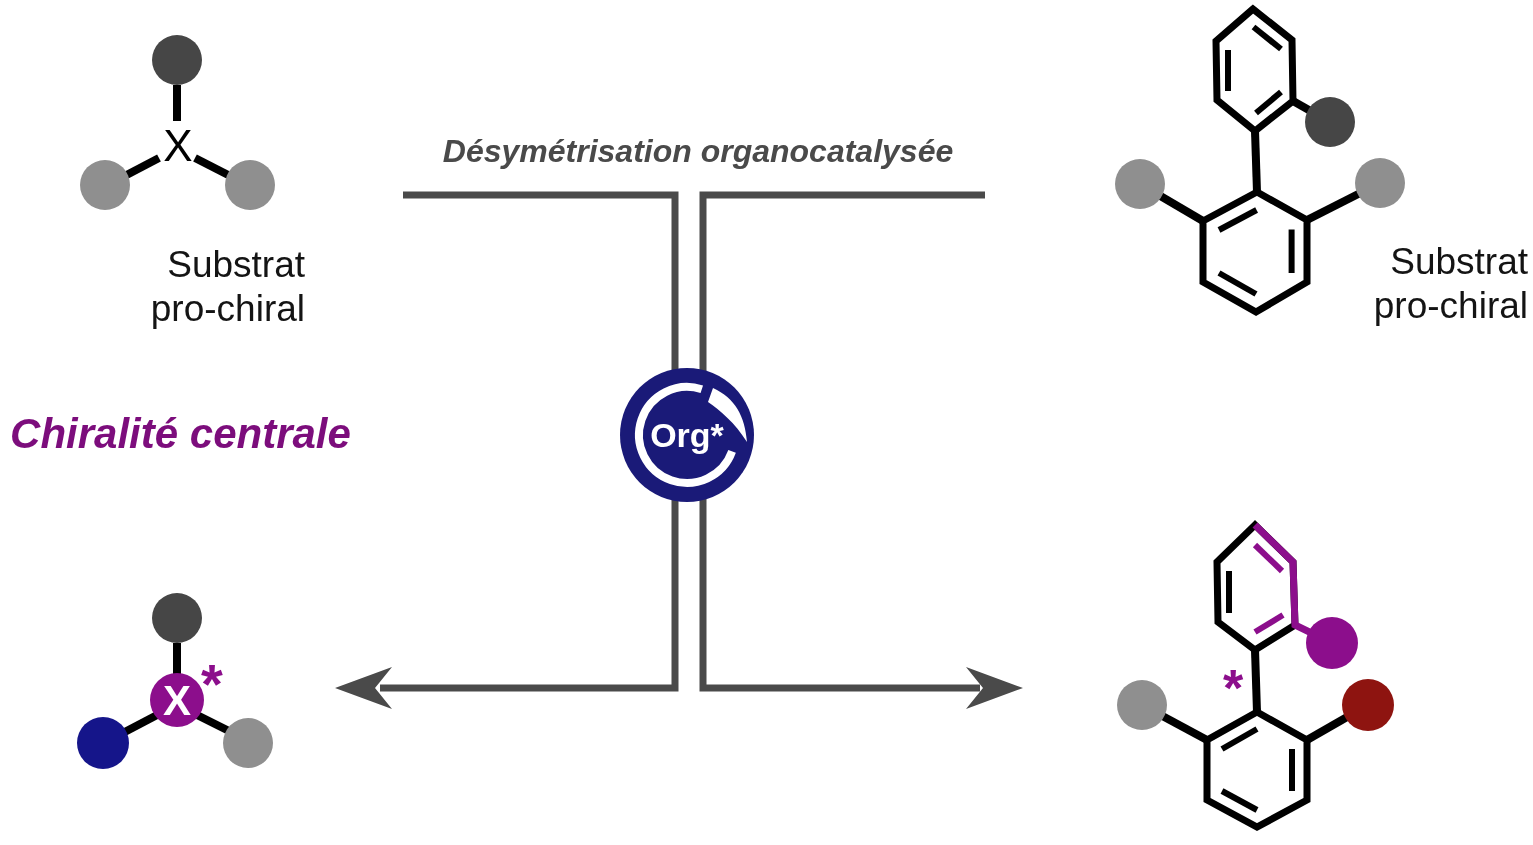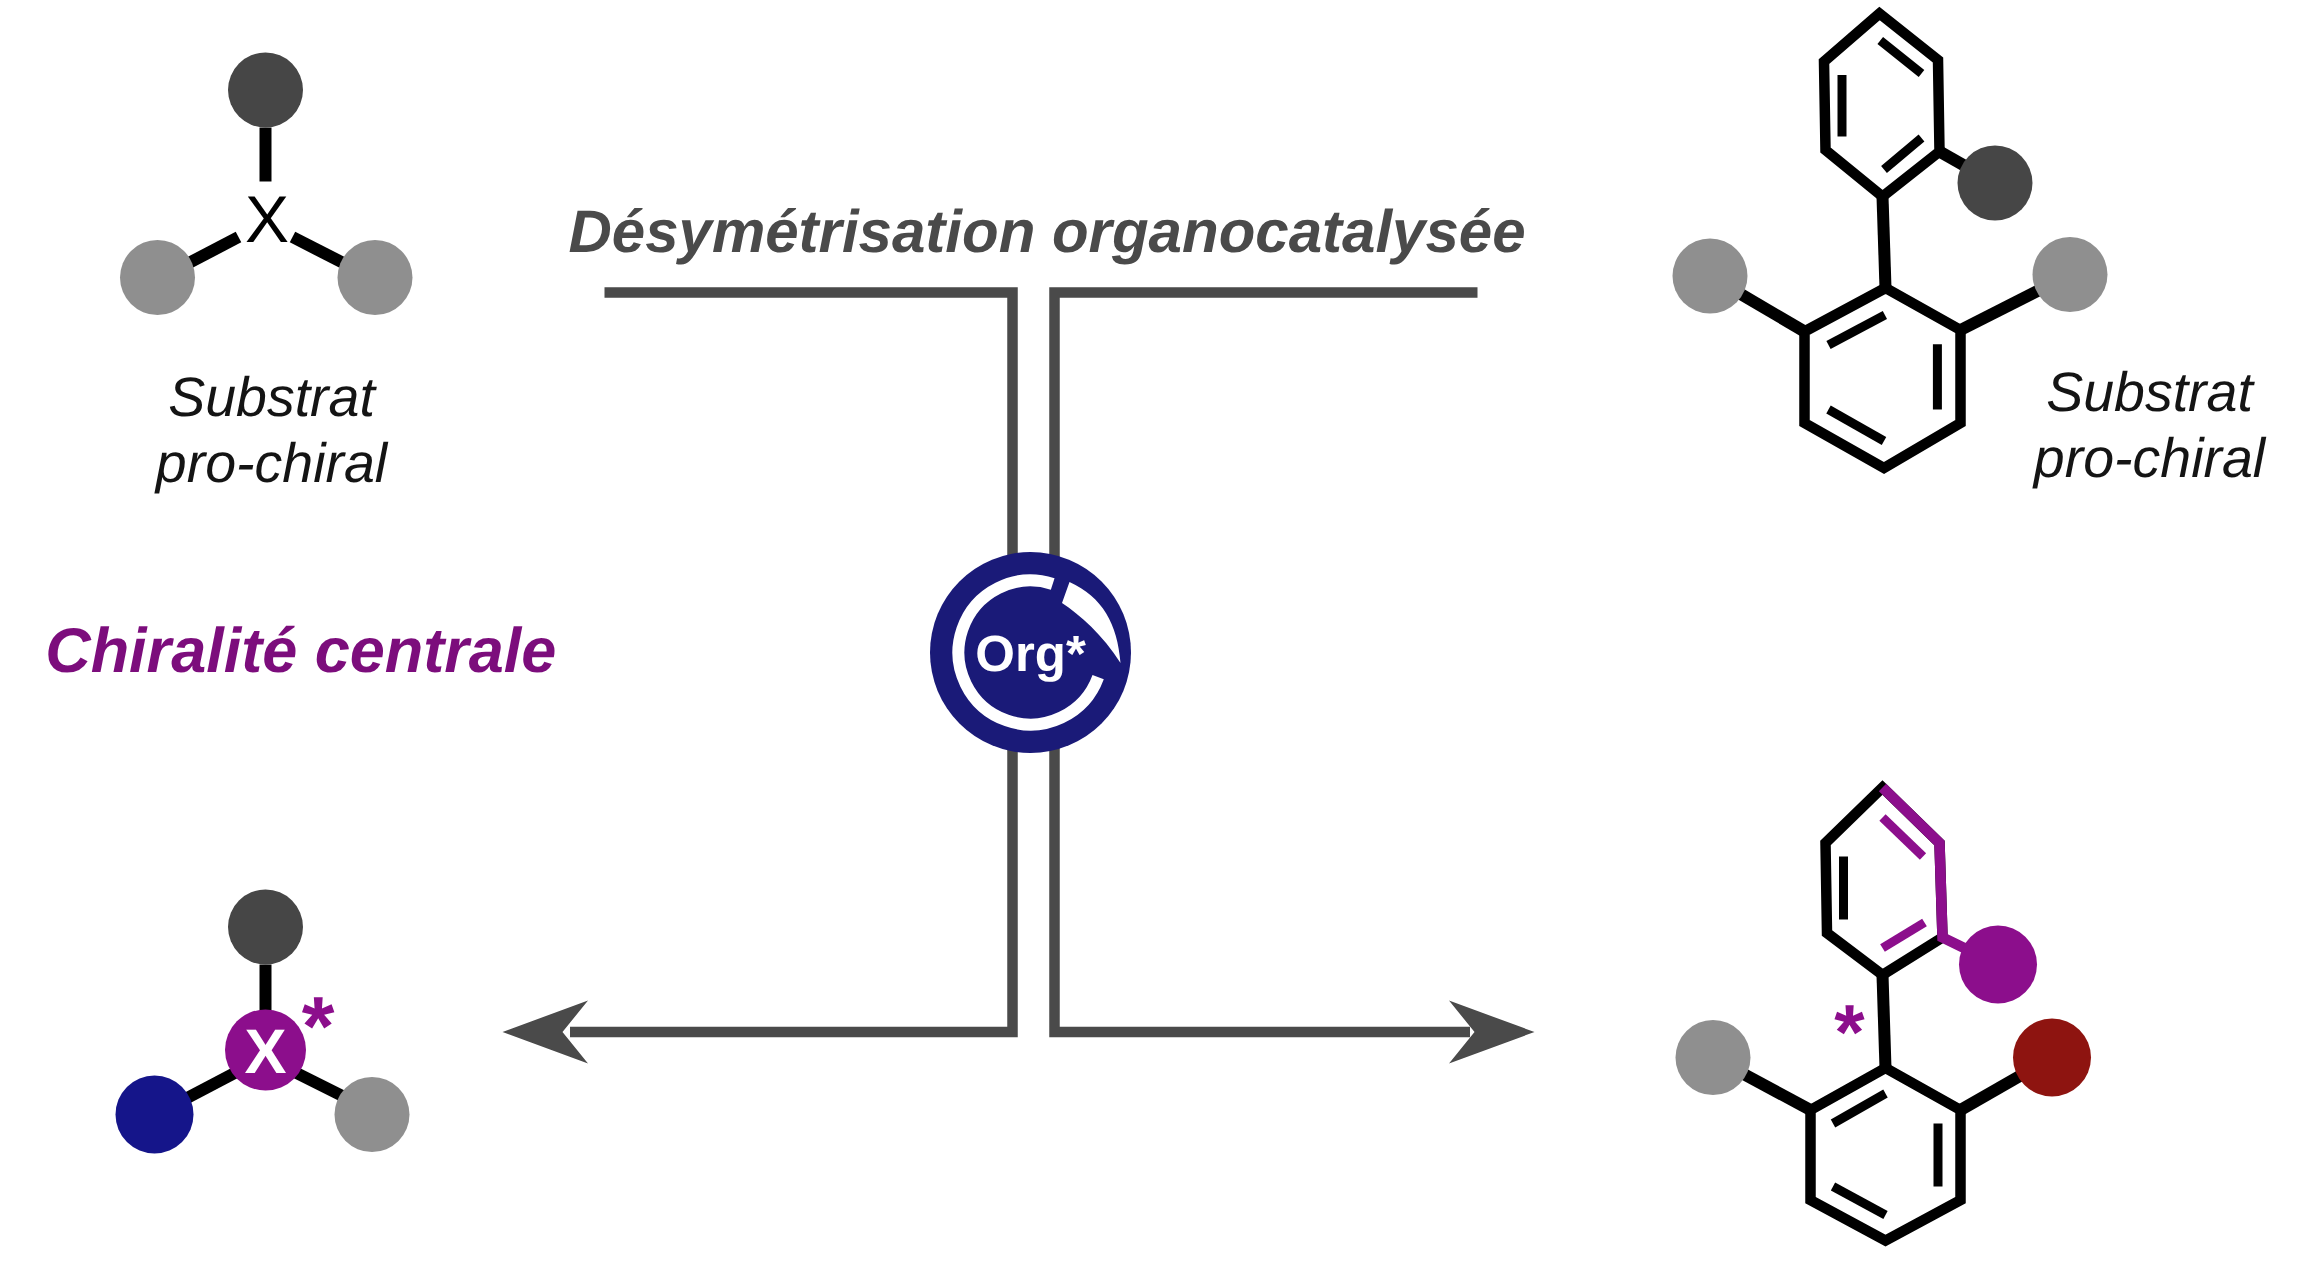--- a/index.html
+++ b/index.html
@@ -2,30 +2,30 @@
 <html style="--purple: #8C0E8C; --purple-label: #7C0D7C; --navy: #1A1A78; --navy-substituent: #15158A; --dark-red: #8E1410; --dark-gray: #464646; --mid-gray: #8F8F8F; --line-gray: #4A4A4A; --bond-black: #000000;"><head>
 <meta charset="utf-8">
 <style>
   html,body{margin:0;padding:0;background:#fff;}
   #canvas{
     position:relative;width:1533px;height:845px;background:#ffffff;overflow:hidden;
     font-family:"Liberation Sans", sans-serif;
   }
   .abs{position:absolute;}
   .caption{
-    font-style:italic;font-size:37px;line-height:1.18;color:#141414;
-    text-align:center;font-weight:400;
+    font-size:37px;line-height:1.18;color:#141414;
+    text-align:right;font-weight:400;
   }
   .title{
-    font-style:italic;font-weight:700;font-size:40px;color:var(--line-gray);
+    font-style:italic;font-weight:700;font-size:32px;color:var(--line-gray);
     text-align:center;white-space:nowrap;
   }
   .chirality-label{
     font-style:italic;font-weight:700;font-size:42px;color:var(--purple-label);
-    text-align:center;white-space:nowrap;margin-left:20px;
+    text-align:center;white-space:nowrap;
   }
   svg{display:block;overflow:visible;}
   .bond{stroke:var(--bond-black);stroke-width:8;fill:none;}
   .ring{stroke:var(--bond-black);stroke-width:7;fill:none;stroke-linejoin:miter;}
   .inner-bond{stroke:var(--bond-black);stroke-width:6;fill:none;}
   .purple-stroke{stroke:var(--purple);}
   .gray-line{stroke:var(--line-gray);stroke-width:7;fill:none;}
   .gray-fill{fill:var(--line-gray);}
   .atom-dark{fill:var(--dark-gray);}
   .atom-gray{fill:var(--mid-gray);}

